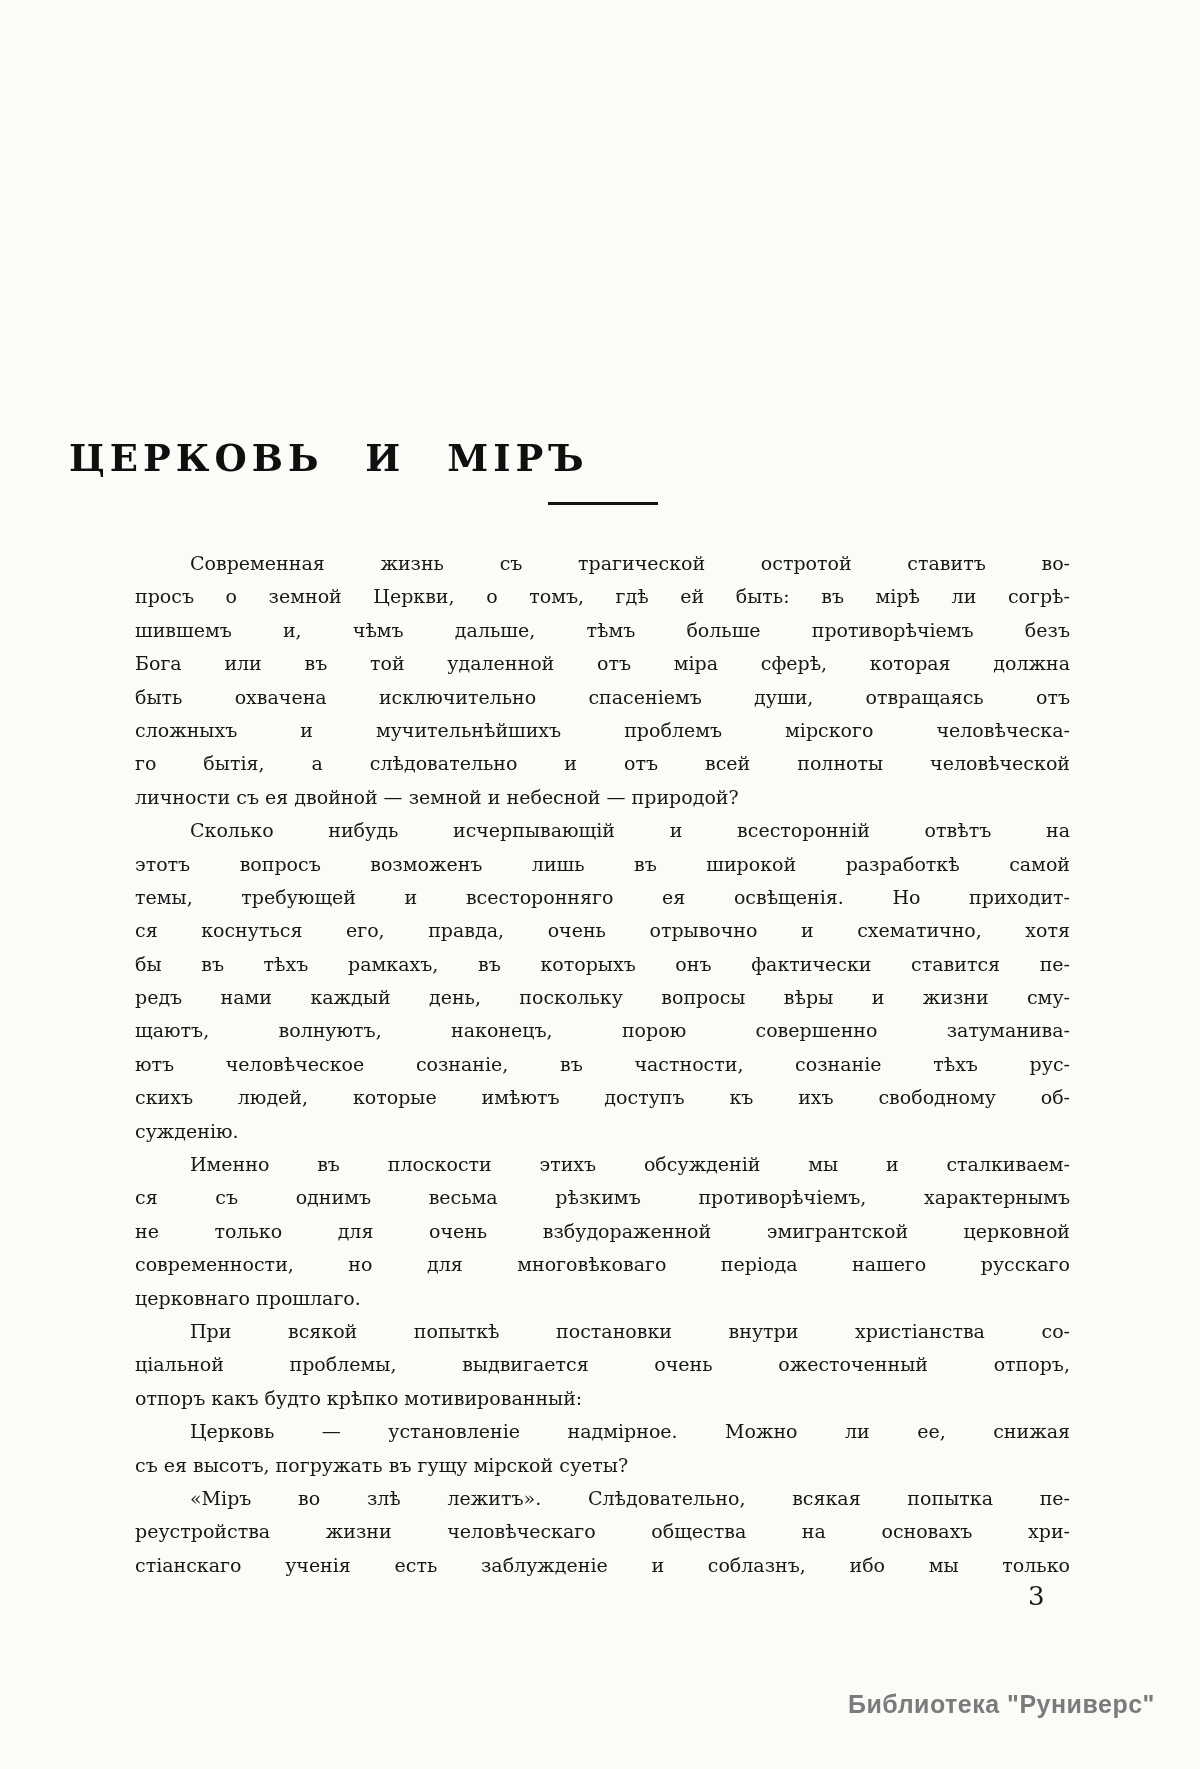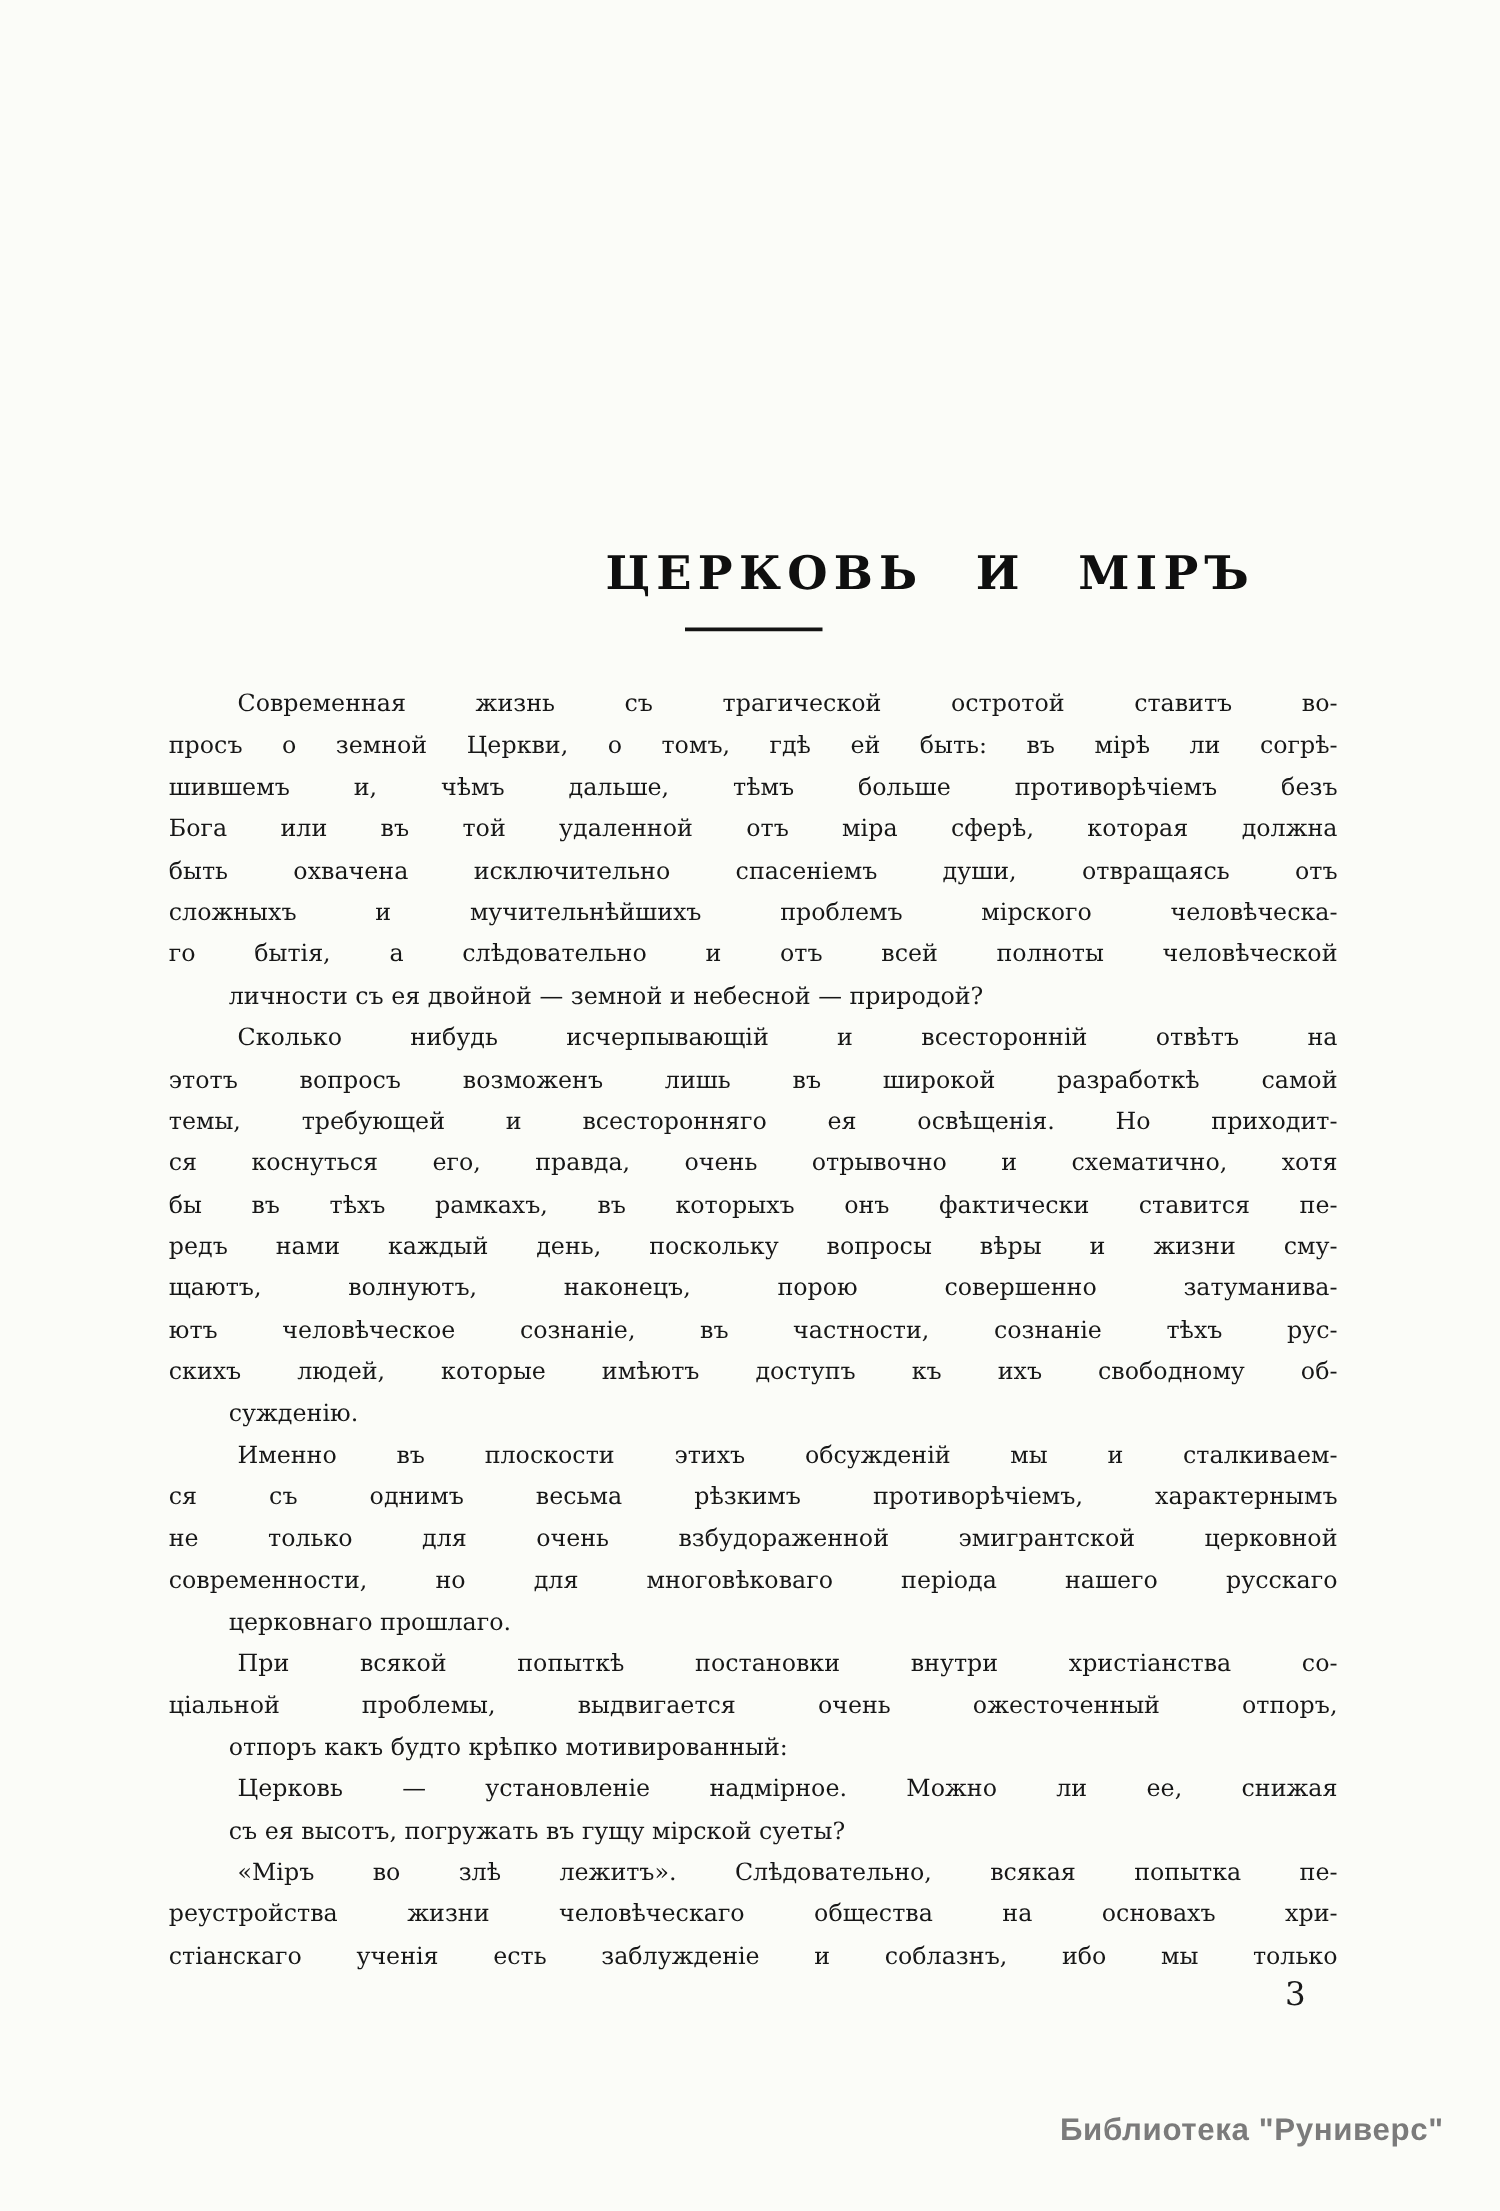--- a/index.html
+++ b/index.html
@@ -12,21 +12,21 @@
   }
   .page{position:absolute;inset:0;}
   .text-block{
     position:absolute;left:135px;top:436px;width:935px;
   }
   .chapter-title{
     font-weight:bold;
     font-size:37px;
     letter-spacing:5px;
     word-spacing:24px;
-    text-align:right;
+    text-align:left;
     transform:translateX(-66px);
     color:#0f0f0f;
     white-space:nowrap;
   }
   .title-rule{
     width:110px;height:3px;background:#141414;
     margin:22px auto 0 auto;
   }
   .body-text{
     margin-top:42px;
@@ -35,21 +35,21 @@
     color:#171717;
   }
   .paragraph{margin:0;}
   .line{
     text-align:justify;
     text-align-last:justify;
     height:33.4px;
     overflow:hidden;
   }
   .line.indent{padding-left:55px;}
-  .line.endline{text-align-last:left;margin-left:48px;}
+  .line.endline{text-align-last:left;}
   .page-number{
     position:absolute;left:1028px;top:1581px;
     font-size:26px;color:#1a1a1a;
   }
   .watermark{
     position:absolute;left:848px;top:1690px;
     font-family:"Liberation Sans","DejaVu Sans",sans-serif;
     font-weight:bold;
     font-size:25px;
     color:#7b7b7b;

